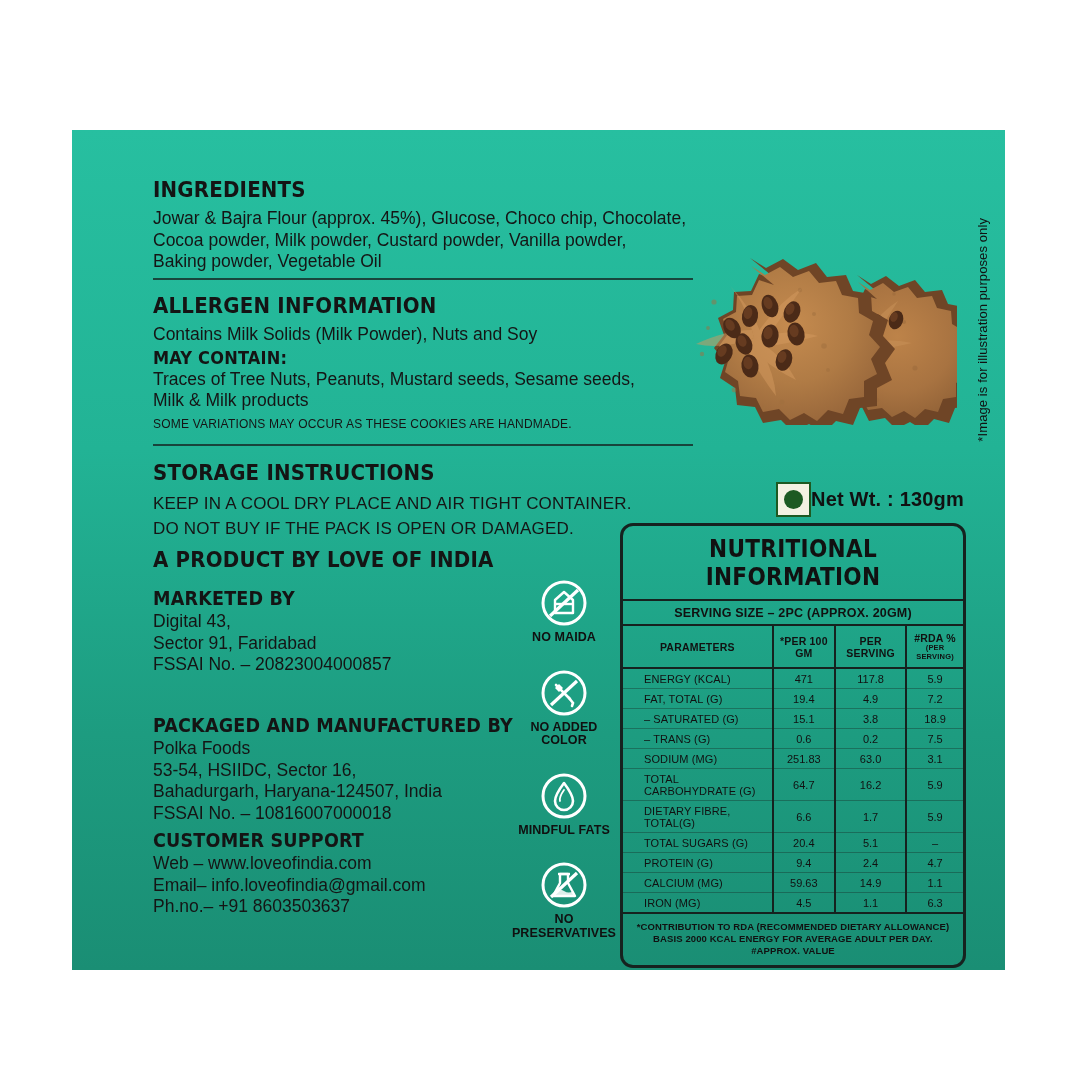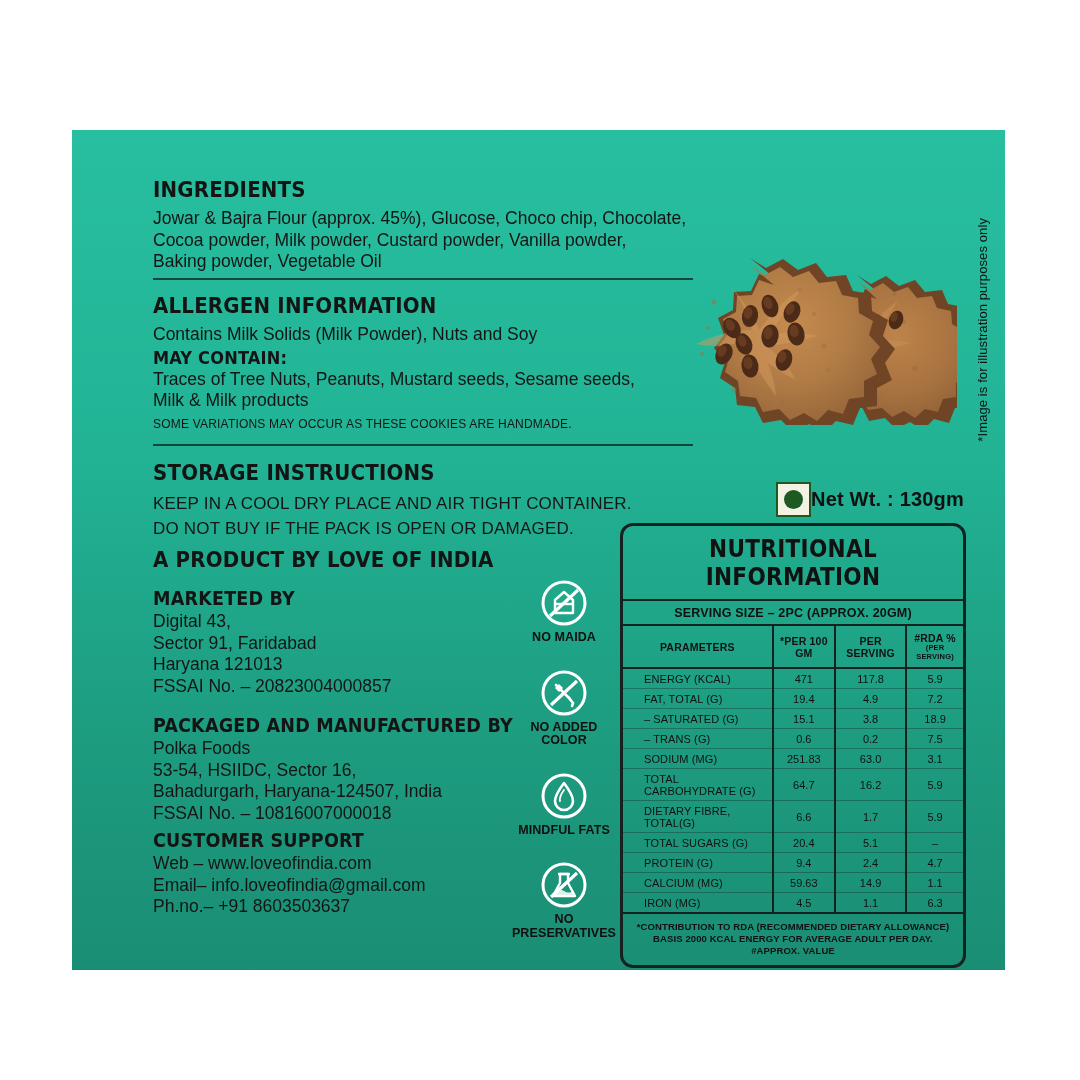--- a/index.html
+++ b/index.html
@@ -242,21 +242,20 @@
       <div class="body-txt caps">KEEP IN A COOL DRY PLACE AND AIR TIGHT CONTAINER.</div>
       <div class="body-txt caps">DO NOT BUY IF THE PACK IS OPEN OR DAMAGED.</div>
     </div>
 
     <div class="blk hd" id="b-product" style="font-size:22px;">A PRODUCT  BY LOVE OF INDIA</div>
 
     <div class="blk" id="b-marketed">
       <div class="hd" style="font-size:19.5px;line-height:25px;">MARKETED BY</div>
       <div class="body-txt l">Digital 43,</div>
       <div class="body-txt l">Sector 91, Faridabad</div>
-      <div class="body-txt l">Haryana 121013</div>
       <div class="body-txt l">FSSAI No. – 20823004000857</div>
     </div>
 
     <div class="blk" id="b-manuf">
       <div class="hd" style="font-size:19.5px;line-height:25px;">PACKAGED AND MANUFACTURED BY</div>
       <div class="body-txt l">Polka Foods</div>
       <div class="body-txt l">53-54, HSIIDC, Sector 16,</div>
       <div class="body-txt l">Bahadurgarh, Haryana-124507, India</div>
       <div class="body-txt l">FSSAI No. – 10816007000018</div>
     </div>

